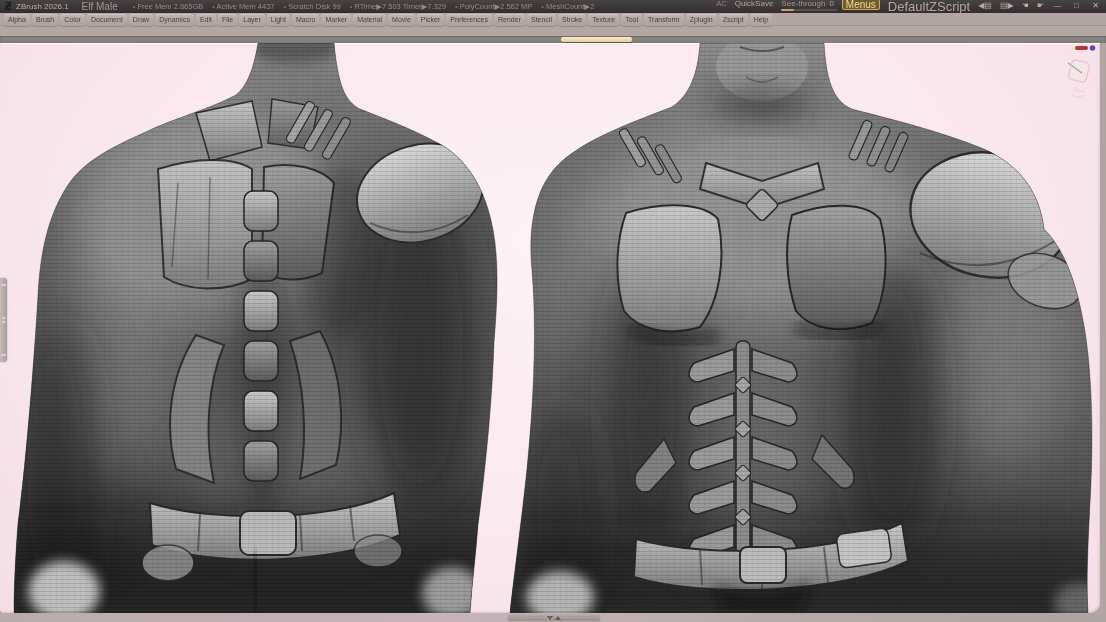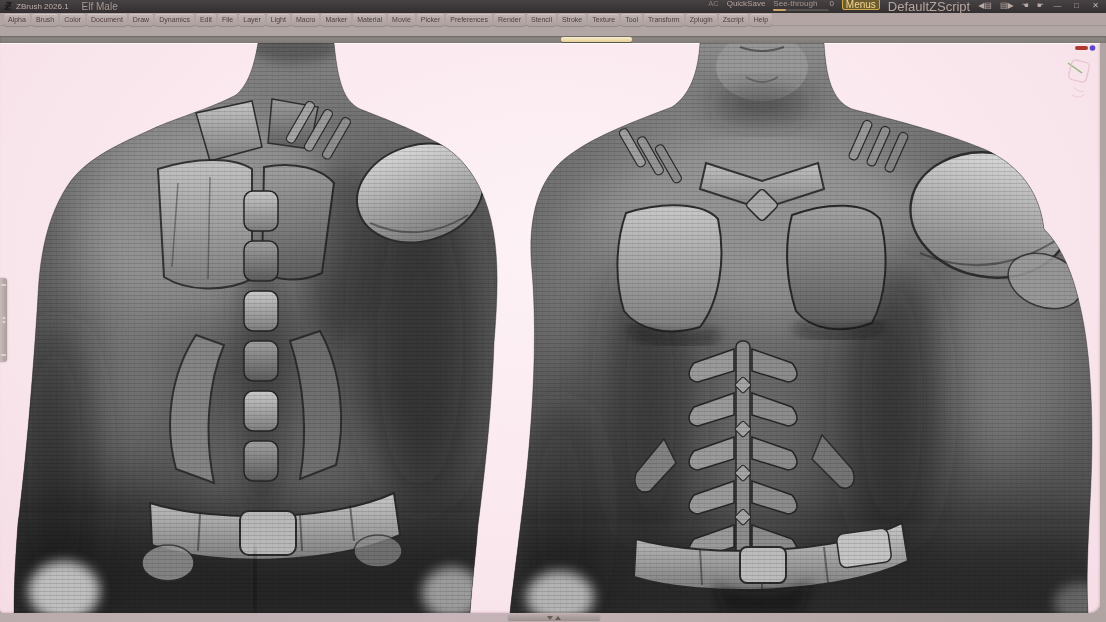--- a/index.html
+++ b/index.html
@@ -15,21 +15,21 @@
   .logo{color:#221d1e;font-weight:bold;font-style:italic;font-size:10px;line-height:13px;
     text-shadow:0 0 1px #1a1516;}
   .app-title{color:#beb0ac;font-size:8px;}
   .doc-title{color:#a79894;font-size:10px;margin-left:8px;}
   .stats{display:flex;gap:9px;margin-left:10px;}
   .stat{color:#998984;font-size:7.5px;}
   .stat::before{content:"• ";color:#c2553b;}
   .tb-right{margin-left:auto;display:flex;align-items:flex-start;gap:8px;}
   .ac{color:#8f807b;font-size:7.5px;}
   .quicksave{color:#b3a49f;font-size:8px;}
-  .seethrough{position:relative;display:flex;align-items:center;gap:12px;padding-bottom:3px;}
+  .seethrough{position:relative;display:flex;align-items:center;gap:4px;padding-bottom:3px;}
   .st-label{color:#a59690;font-size:8px;}
   .st-value{color:#b3a49f;font-size:8px;}
   .st-track{position:absolute;left:0;bottom:0;width:56px;height:2px;background:#575150;border-radius:1px;}
   .st-fill{position:absolute;left:0;top:0;width:13px;height:2px;background:#c9a266;border-radius:1px;}
   .menus-btn{background:#6e5c31;border:1px solid #cfa94b;border-radius:2px;
     color:#f3d98f;font-size:10px;line-height:9px;padding:0 3px;font-family:inherit;}
   .zscript-btn{color:#b5a6a1;font-size:13px;background:none;border:none;padding:0;font-family:inherit;}
   .tb-icon{color:#b8a9a4;font-size:8px;line-height:13px;}
   .win-btn{color:#c1b2ad;font-size:8px;width:11px;text-align:center;background:none;border:none;padding:0;font-family:inherit;line-height:13px;}
   
@@ -70,20 +70,28 @@
   .b-down{width:0;height:0;border-left:3px solid transparent;border-right:3px solid transparent;border-top:4px solid #675c58;}
   .b-up{width:0;height:0;border-left:3px solid transparent;border-right:3px solid transparent;border-bottom:4px solid #675c58;}
 </style>
 </head>
 <body>
 
 <header class="titlebar">
   <span class="logo">Ƶ</span>
   <span class="app-title">ZBrush 2026.1</span>
   <span class="doc-title">Elf Male</span>
+  <span class="stats">
+    <span class="stat">Free Mem 2.865GB</span>
+    <span class="stat">Active Mem 4437</span>
+    <span class="stat">Scratch Disk 99</span>
+    <span class="stat">RTime▶7.503 Timer▶7.329</span>
+    <span class="stat">PolyCount▶2.562 MP</span>
+    <span class="stat">MeshCount▶2</span>
+  </span>
   <span class="tb-right">
     <span class="ac">AC</span>
     <span class="quicksave">QuickSave</span>
     <span class="seethrough">
       <span class="st-label">See-through</span>
       <span class="st-value">0</span>
       <span class="st-track">
           <span class="st-fill"></span>
         </span>
     </span>

